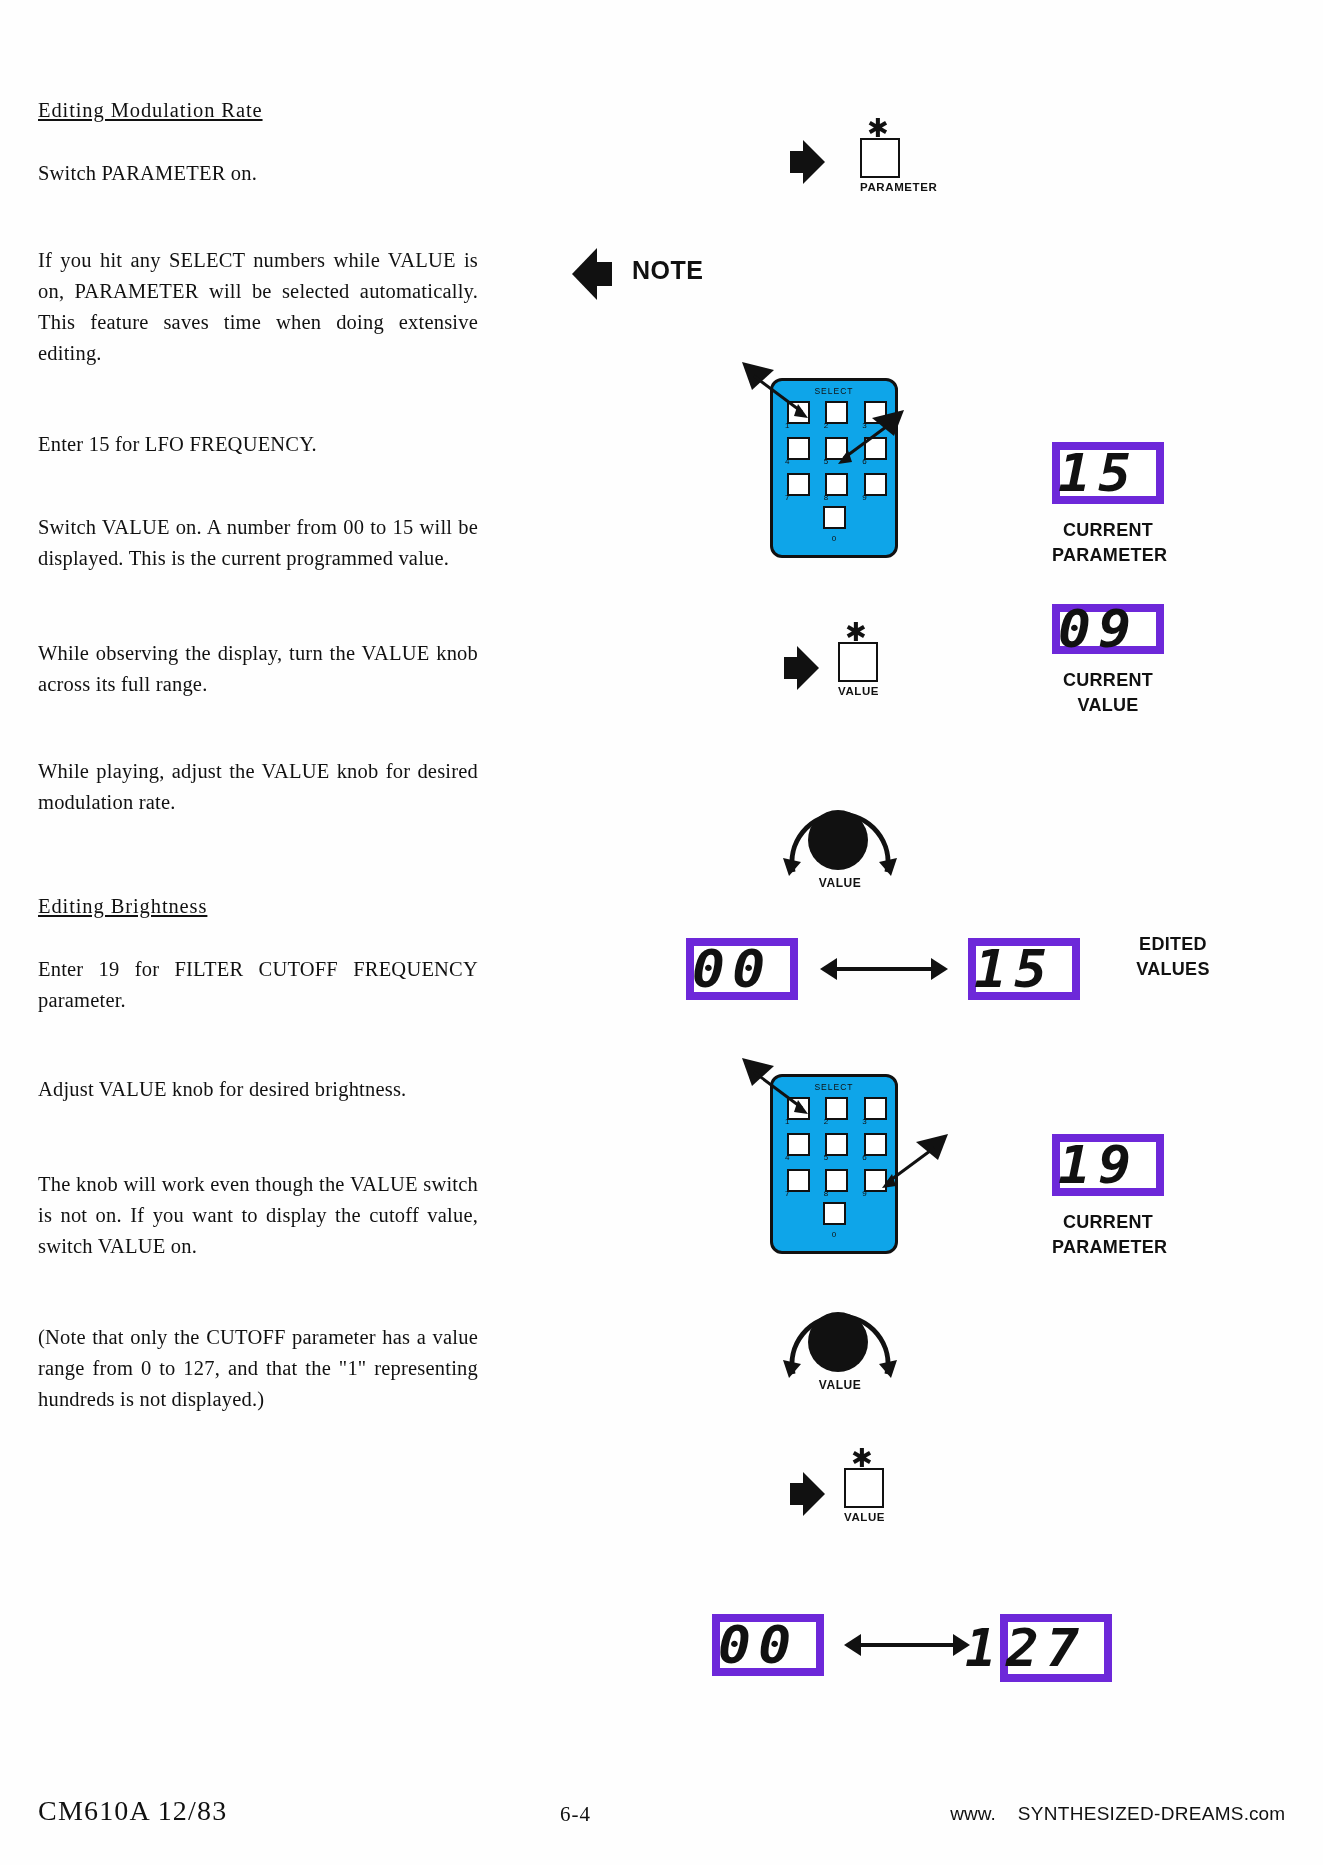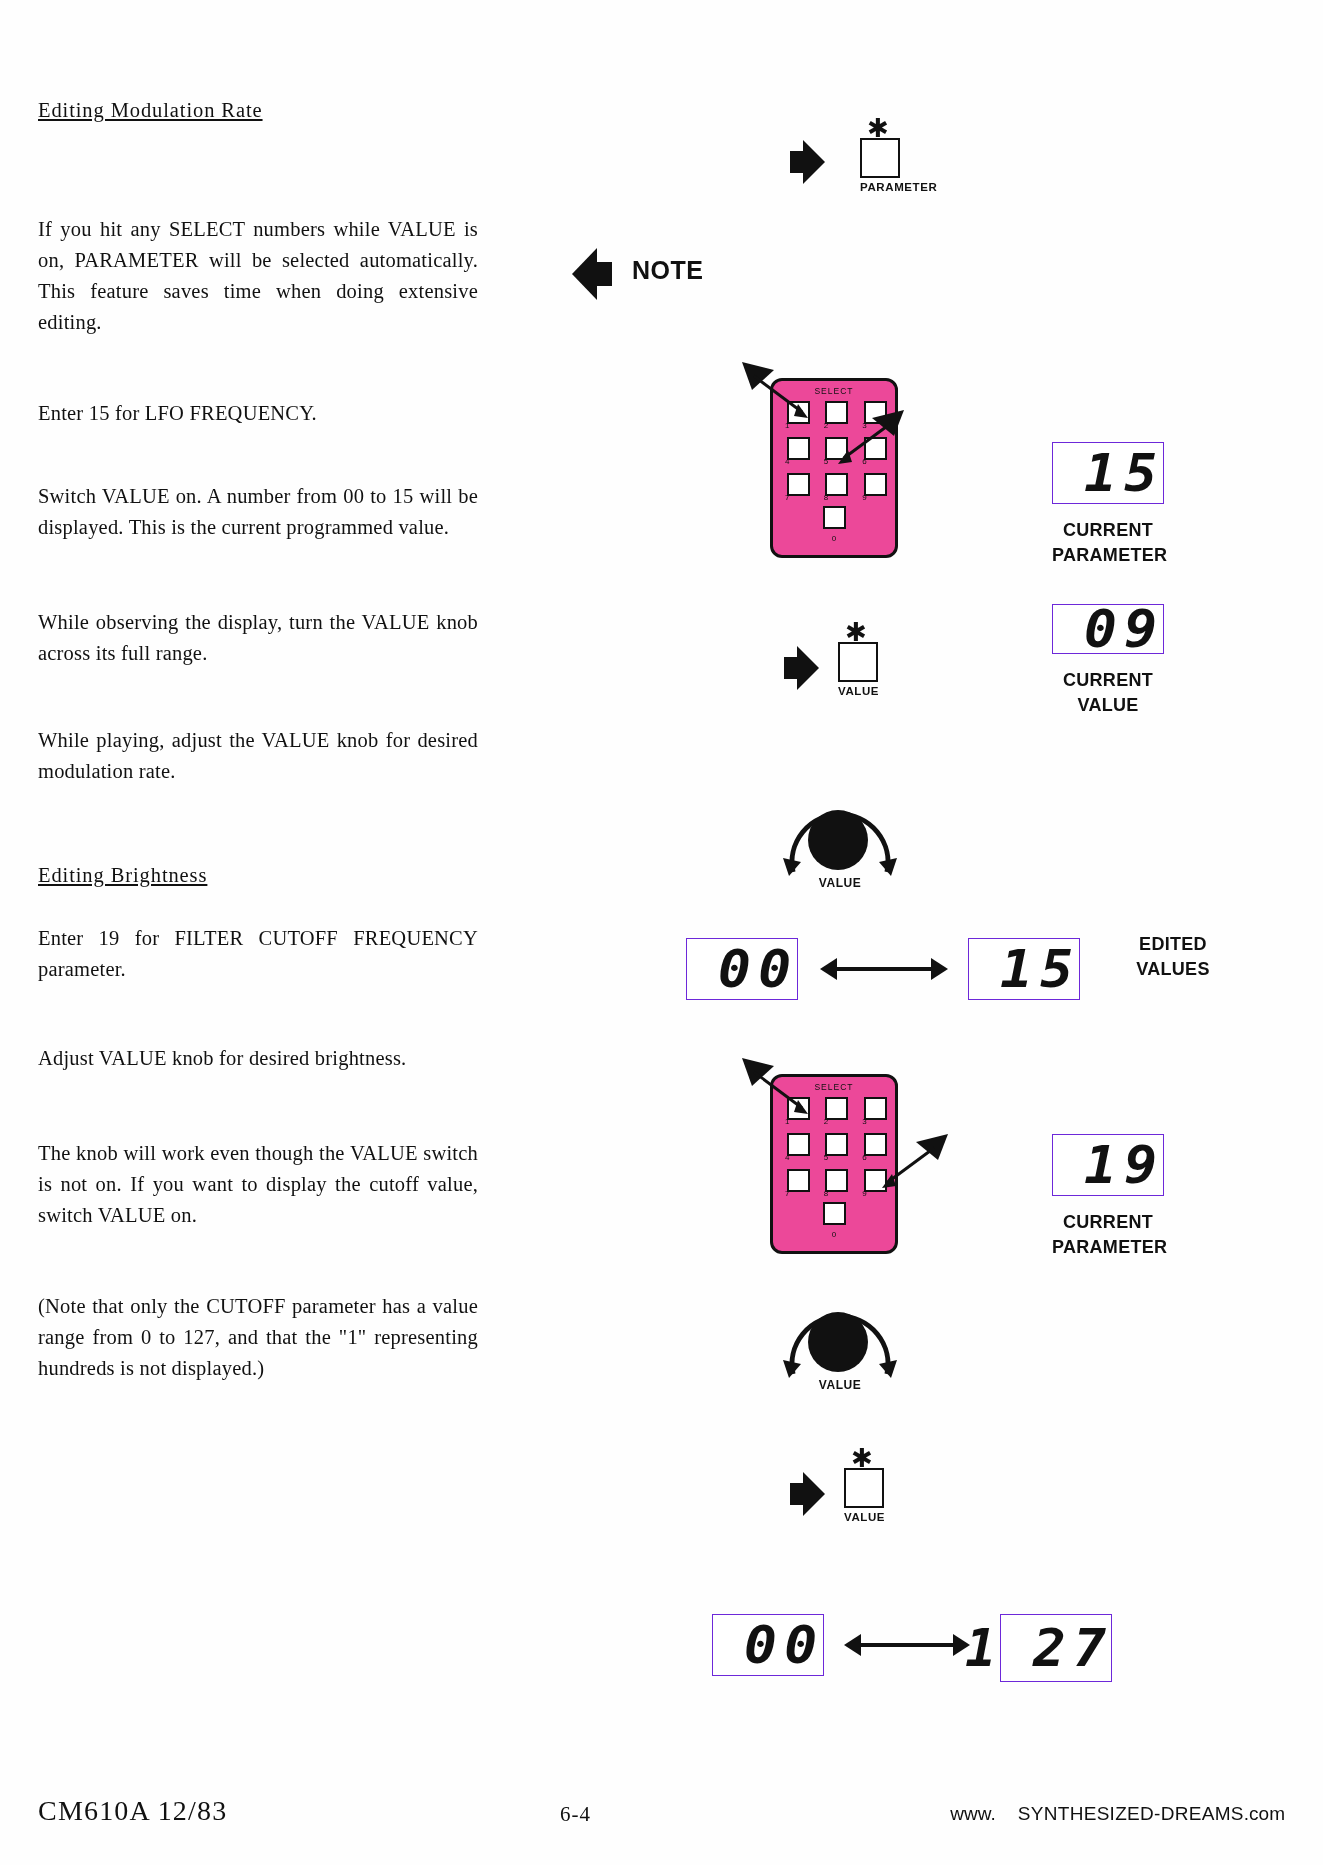--- a/index.html
+++ b/index.html
@@ -62,36 +62,36 @@
     font-size:26px;line-height:20px;color:#111;text-align:center;width:36px;
     font-family:"DejaVu Sans", sans-serif;
   }
   .sw-label{
     font-family:"Liberation Sans", sans-serif;font-weight:bold;
     font-size:11.5px;letter-spacing:.6px;text-align:center;margin-top:3px;
   }
 
   
   .seg{
-    border:1px solid #6d28d9;background:#fff;display:flex;align-items:center;
-    justify-content:flex-end;box-sizing:border-box;
+    border:8px solid #6d28d9;background:#fff;display:flex;align-items:center;
+    justify-content:flex-start;box-sizing:border-box;
   }
   .seg span{
     font-family:"DejaVu Sans Mono", monospace;
     font-size:52px;font-weight:bold;font-style:italic;letter-spacing:7px;
     line-height:52px;color:#111;transform:scaleX(1.05);
   }
   .caption{
     font-family:"Liberation Sans", sans-serif;font-weight:bold;font-size:18px;
     text-align:center;line-height:25px;letter-spacing:.3px;
   }
 
   
   .keypad{
-    width:128px;height:180px;border:3px solid #111;border-radius:12px;background:#ec4899;
+    width:128px;height:180px;border:3px solid #111;border-radius:12px;background:#0ea5e9;
     position:relative;box-sizing:border-box;
   }
   .kp-title{
     position:absolute;top:5px;left:0;width:100%;text-align:center;
     font-family:"Liberation Sans", sans-serif;font-size:8.5px;letter-spacing:1px;
   }
   .kp-grid{
     position:absolute;top:20px;left:11px;width:106px;
     display:grid;grid-template-columns:repeat(3,1fr);gap:8px 10px;
   }
@@ -155,20 +155,21 @@
 </style>
 </head>
 <body>
 
 <div class="page">
 
   <div class="col-left">
 
     <p class="heading">Editing Modulation Rate</p>
     <div class="sp-1"></div>
+    <p class="para">Switch PARAMETER on.</p>
     <div class="sp-2"></div>
     <p class="para">If you hit any SELECT numbers while VALUE is on, PARAMETER will be selected automatically. This feature saves time when doing extensive editing.</p>
     <div class="sp-5"></div>
     <p class="para">Enter 15 for LFO FREQUENCY.</p>
     <div class="sp-4"></div>
     <p class="para">Switch VALUE on. A number from 00 to 15 will be displayed. This is the current programmed value.</p>
     <div class="sp-7"></div>
     <p class="para">While observing the display, turn the VALUE knob across its full range.</p>
     <div class="sp-9"></div>
     <p class="para">While playing, adjust the VALUE knob for desired modulation rate.</p>

